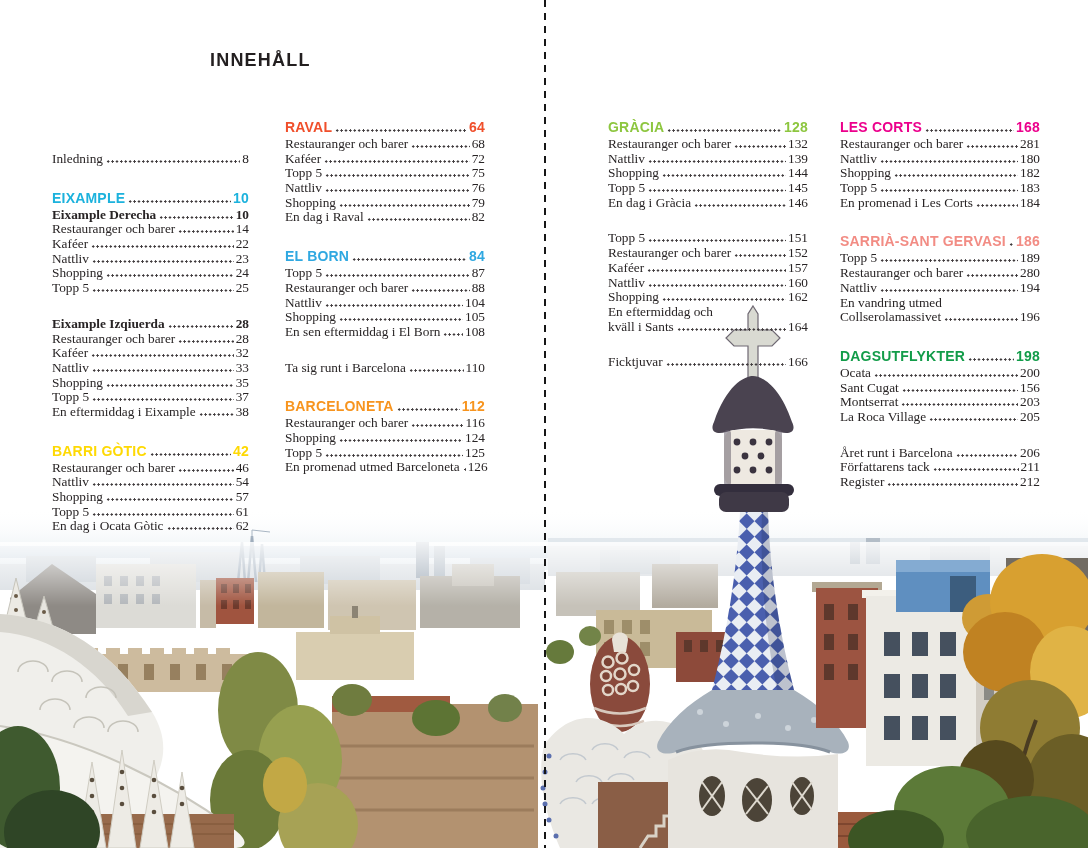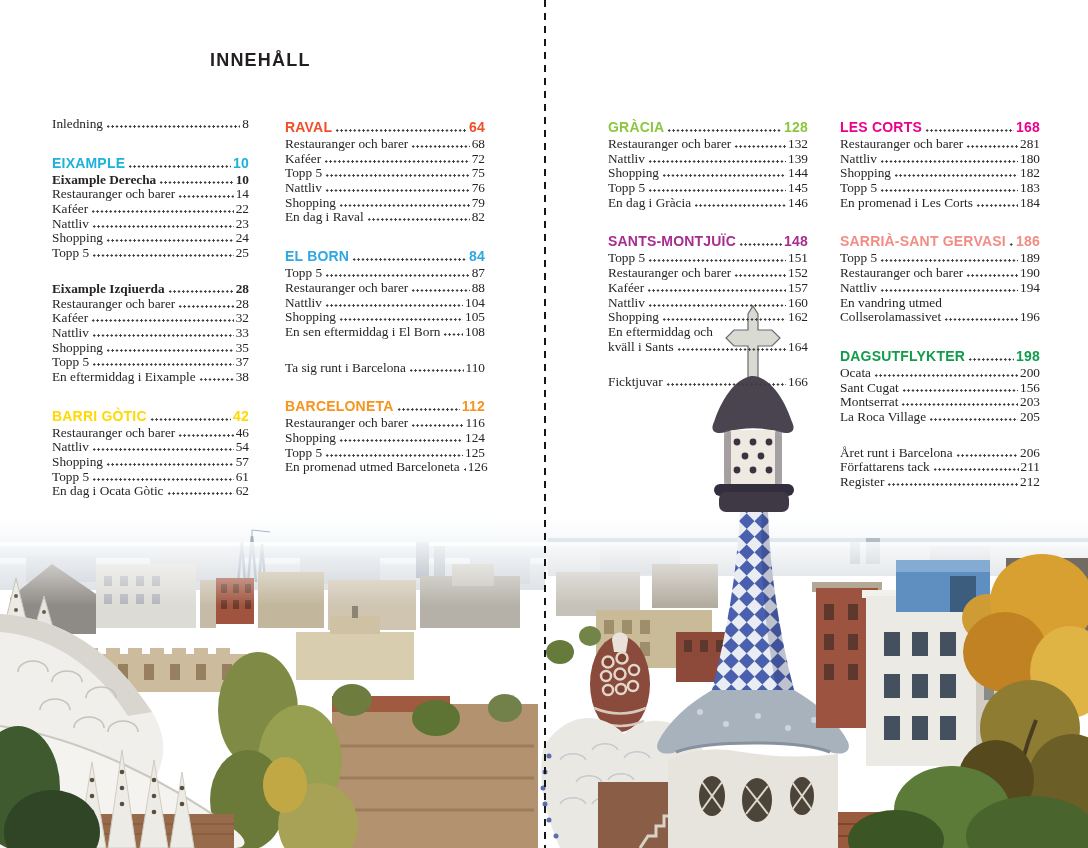--- a/index.html
+++ b/index.html
@@ -10,21 +10,21 @@
   .page-title{
     position:absolute;left:210px;top:50px;z-index:4;
     font-family:"Liberation Sans",sans-serif;font-weight:bold;
     font-size:18px;letter-spacing:1.2px;color:#231f20;
   }
   .fold-line{
     position:absolute;left:544px;top:0;width:2px;height:848px;z-index:6;
     background:repeating-linear-gradient(180deg,#161616 0 7px,transparent 7px 13px);
   }
   .toc-col{position:absolute;top:117px;z-index:4;}
-  #col1{left:52px;width:197px;}
+  #col1{left:52px;width:197px;margin-top:35px;}
   #col2{left:285px;width:200px;}
   #col3{left:608px;width:200px;}
   #col4{left:840px;width:200px;}
   .toc-group{margin-bottom:21px;}
   .row{
     display:flex;align-items:baseline;height:14.7px;line-height:14.7px;
     font-size:13.3px;color:#282425;white-space:nowrap;
   }
   .row .label{white-space:nowrap;}
   .row .leader{
@@ -602,25 +602,20 @@
         <span class="leader"></span>
         <span class="page">145</span>
       </div>
       <div class="row">
         <span class="label">En dag i Gràcia</span>
         <span class="leader"></span>
         <span class="page">146</span>
       </div>
     </div>
     <div class="toc-group">
-      <div class="row section">
-        <span class="label" style="color: rgb(166, 44, 144);">SANTS-MONTJUÏC</span>
-        <span class="leader"></span>
-        <span class="page" style="color: rgb(166, 44, 144);">148</span>
-      </div>
       <div class="row">
         <span class="label">Topp 5</span>
         <span class="leader"></span>
         <span class="page">151</span>
       </div>
       <div class="row">
         <span class="label">Restauranger och barer</span>
         <span class="leader"></span>
         <span class="page">152</span>
       </div>
@@ -697,21 +692,21 @@
         <span class="page" style="color: rgb(242, 140, 132);">186</span>
       </div>
       <div class="row">
         <span class="label">Topp 5</span>
         <span class="leader"></span>
         <span class="page">189</span>
       </div>
       <div class="row">
         <span class="label">Restauranger och barer</span>
         <span class="leader"></span>
-        <span class="page">190</span>
+        <span class="page">280</span>
       </div>
       <div class="row">
         <span class="label">Nattliv</span>
         <span class="leader"></span>
         <span class="page">194</span>
       </div>
       <div class="row noleader">
         <span class="label">En vandring utmed</span>
         <span class="leader"></span>
       </div>

